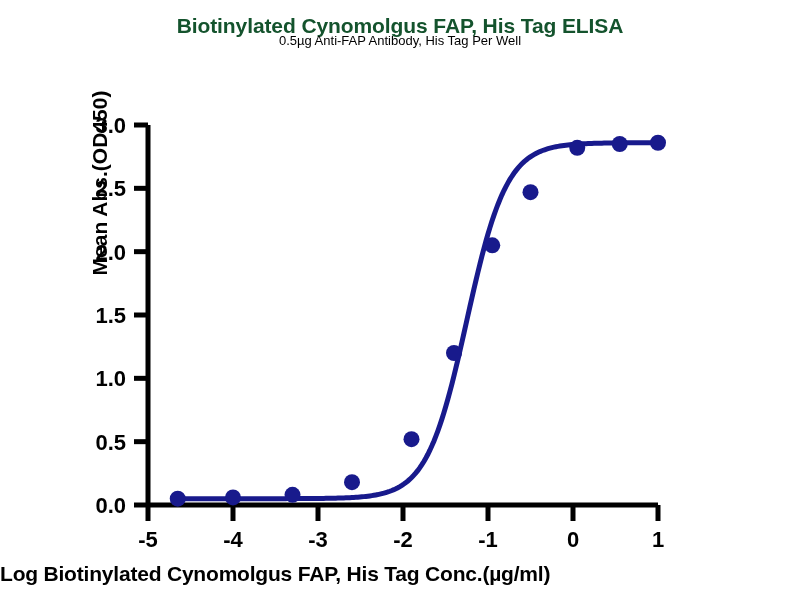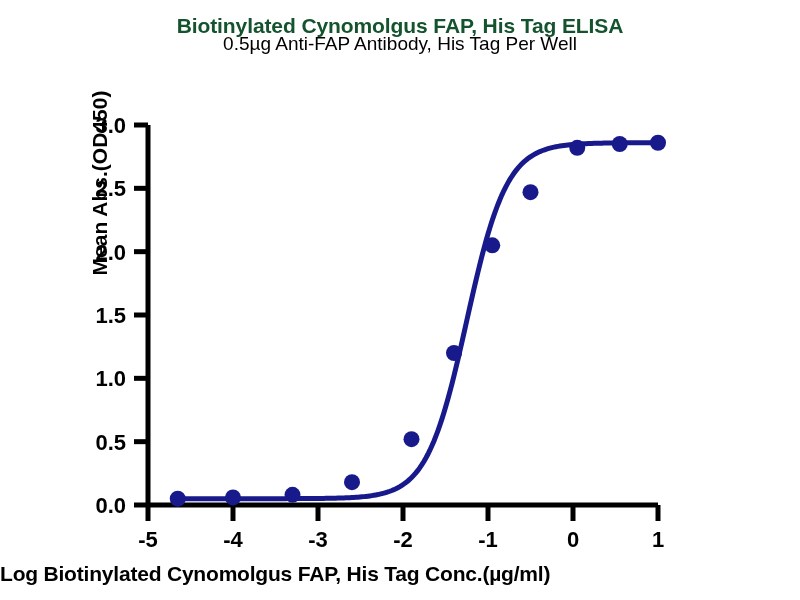--- a/index.html
+++ b/index.html
@@ -31,21 +31,21 @@
     letter-spacing: -0.1px;
     color: #14532d;
     white-space: nowrap;
   }
   #chart-subtitle {
     position: absolute;
     left: 0;
     top: 33px;
     width: 800px;
     text-align: center;
-    font-size: 19px;
+    font-size: 13px;
     font-weight: normal;
     color: #000000;
     white-space: nowrap;
   }
   #y-axis-label {
     position: absolute;
     left: -100px;
     top: 171px;
     width: 400px;
     text-align: center;

